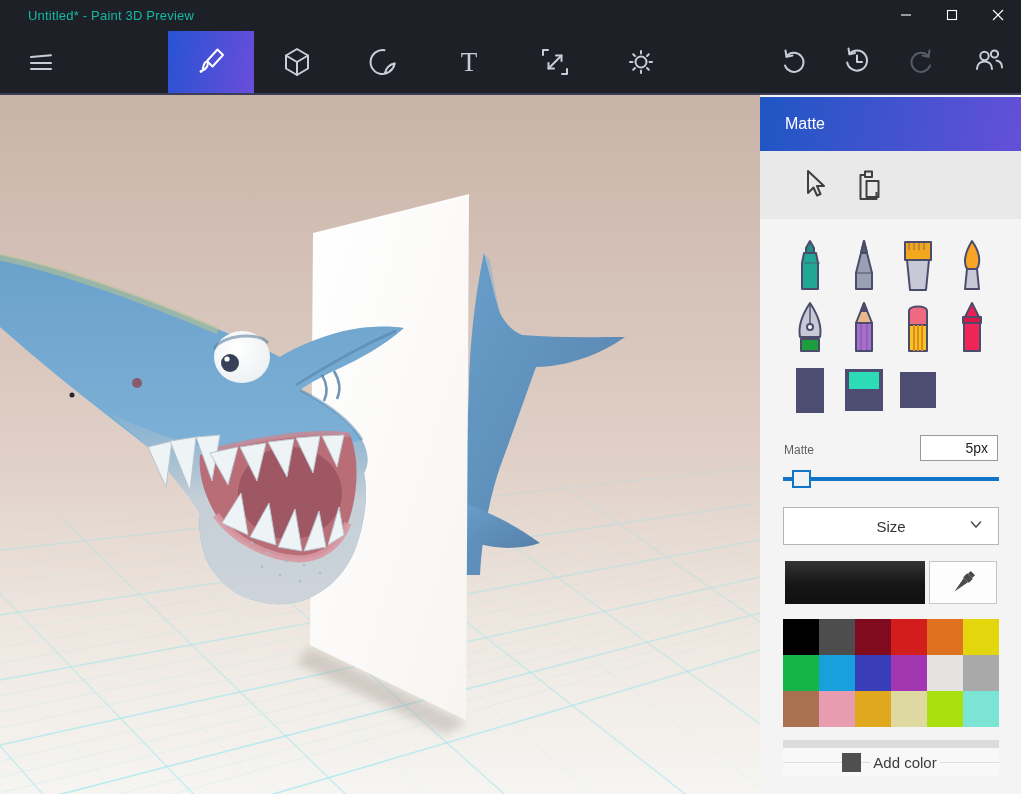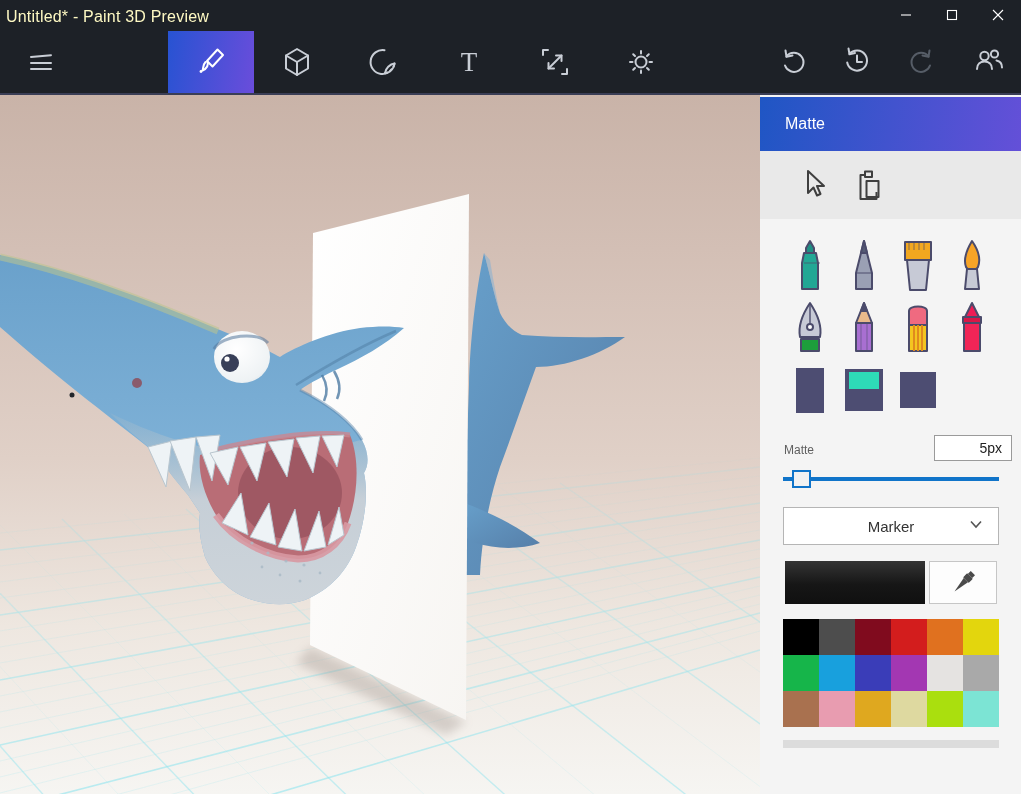--- a/index.html
+++ b/index.html
@@ -1,21 +1,21 @@
 <!DOCTYPE html>
 <html><head>
 <meta charset="utf-8">
 <style>
   html,body{margin:0;padding:0;}
   body{width:1021px;height:794px;overflow:hidden;position:relative;
        font-family:"Liberation Sans",sans-serif;background:#1d2127;}
   .abs{position:absolute;}
   
   #titlebar{left:0;top:0;width:1021px;height:30px;background:#1d2127;}
-  #window-title{left:6px;top:8px;color:#fef9c3;font-size:16px;letter-spacing:.2px;}
+  #window-title{left:28px;top:8px;color:#14b8a6;font-size:13px;letter-spacing:.2px;}
   .win-btn{top:0;width:46px;height:30px;display:flex;align-items:center;justify-content:center;cursor:default;}
   .win-btn svg{stroke:#ffffff;stroke-width:1.1;fill:none;}
   
   #toolbar{left:0;top:30px;width:1021px;height:65px;background:#1d2127;border-bottom:2px solid #3a3e56;box-sizing:border-box;}
   .tb-icon{width:42px;height:42px;display:flex;align-items:center;justify-content:center;}
   .tb-icon svg{stroke:#c9ced6;fill:none;stroke-width:2;stroke-linecap:round;stroke-linejoin:round;}
   .tool-tile{top:1px;width:86px;height:62px;display:flex;align-items:center;justify-content:center;}
   .tool-tile.selected{background:linear-gradient(100deg,#2753d2,#6a4ddb);}
   .tool-tile svg{stroke:#c9ced6;fill:none;stroke-width:2;stroke-linecap:round;stroke-linejoin:round;}
   .tool-tile.selected svg{stroke:#ffffff;}
@@ -29,21 +29,21 @@
   #panel{left:760px;top:95px;width:261px;height:699px;background:#f4f4f4;}
   #panel-header{left:0;top:2px;width:261px;height:54px;background:linear-gradient(100deg,#1f56c4,#6450d8);
     display:flex;align-items:center;}
   #panel-title{color:#ffffff;font-size:16px;margin-left:25px;}
   #panel-subbar{left:0;top:56px;width:261px;height:68px;background:#e9e9e9;display:flex;align-items:center;gap:18px;padding-left:36px;box-sizing:border-box;}
   .sub-btn{width:36px;height:36px;display:flex;align-items:center;justify-content:center;}
   .sub-btn svg{stroke:#3f3f3f;fill:none;stroke-width:2;stroke-linejoin:round;}
   #tool-grid{left:23px;top:140px;width:216px;display:grid;grid-template-columns:repeat(4,54px);grid-auto-rows:62px;}
   .brush-cell{display:flex;align-items:center;justify-content:center;}
   #size-label{left:24px;top:348px;font-size:12px;color:#5f5f5f;}
-  #size-input{left:174px;top:340px;width:78px;height:26px;border:1px solid #9a9a9a;background:#ffffff;
+  #size-input{left:160px;top:340px;width:78px;height:26px;border:1px solid #9a9a9a;background:#ffffff;
     font-size:14px;color:#222;text-align:right;padding-right:9px;box-sizing:border-box;font-family:"Liberation Sans",sans-serif;}
   #size-slider{left:23px;top:382px;width:216px;height:4px;background:#1074c9;}
   #size-thumb{left:9px;top:-7px;width:19px;height:18px;background:#f2f2f2;border:2px solid #1074c9;box-sizing:border-box;position:absolute;}
   #finish-select{left:23px;top:412px;width:216px;height:38px;background:#ffffff;border:1px solid #b5b5b5;
     box-sizing:border-box;display:flex;align-items:center;justify-content:center;}
   #finish-value{font-size:15px;color:#333;}
   #finish-chevron{position:absolute;right:14px;top:8px;}
   #finish-chevron svg{stroke:#555;fill:none;stroke-width:1.6;}
   #current-color{left:25px;top:466px;width:140px;height:43px;
     background:linear-gradient(180deg,#343434 0%,#161616 55%,#101010 100%);}
@@ -429,21 +429,21 @@
     </div>
   </div>
 
   <span id="size-label" class="abs">Matte</span>
   <input id="size-input" class="abs" value="5px" style="">
   <div id="size-slider" class="abs">
     <div id="size-thumb"></div>
   </div>
 
   <div id="finish-select" class="abs">
-    <span id="finish-value">Marker</span>
+    <span id="finish-value">Size</span>
     <span id="finish-chevron">
       <svg width="16" height="16">
           <polyline points="3,5.5 8,11 13,5.5"></polyline>
         </svg>
     </span>
   </div>
 
   <div id="current-color" class="abs"></div>
   <div id="eyedropper-btn" class="abs">
     <svg width="34" height="34">
@@ -470,13 +470,18 @@
       <div class="swatch" style="background: rgb(169, 169, 169);"></div>
       <div class="swatch" style="background: rgb(169, 113, 79);"></div>
       <div class="swatch" style="background: rgb(232, 156, 176);"></div>
       <div class="swatch" style="background: rgb(223, 168, 31);"></div>
       <div class="swatch" style="background: rgb(222, 217, 160);"></div>
       <div class="swatch" style="background: rgb(170, 223, 14);"></div>
       <div class="swatch" style="background: rgb(124, 228, 212);"></div>
     </div>
   <div id="palette-strip" class="abs"></div>
 
+  <div id="add-color-row" class="abs">
+    <div id="add-color-rule"></div>
+    <div id="add-color-chip"></div>
+    <span id="add-color-label">Add color</span>
+  </div>
 </div>
 
 </body></html>

